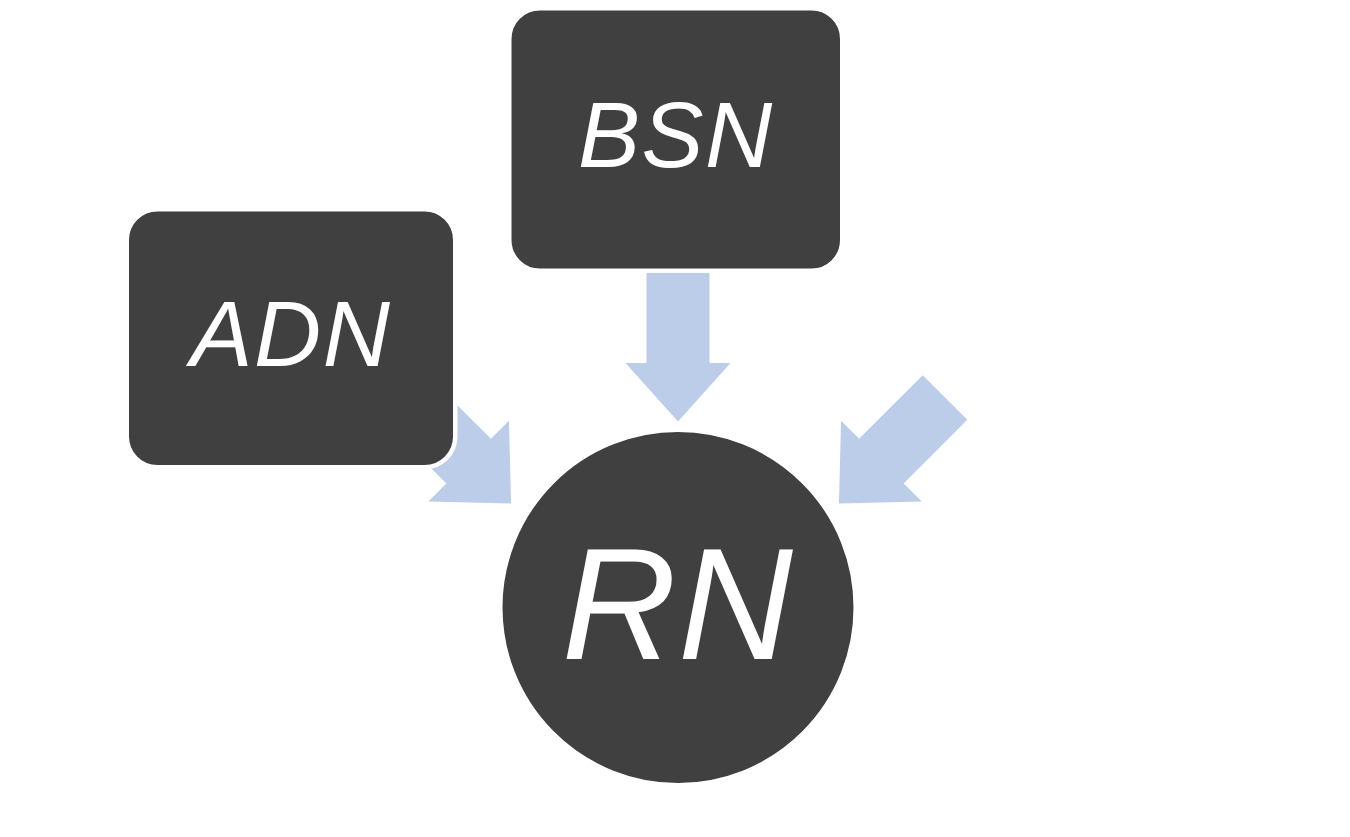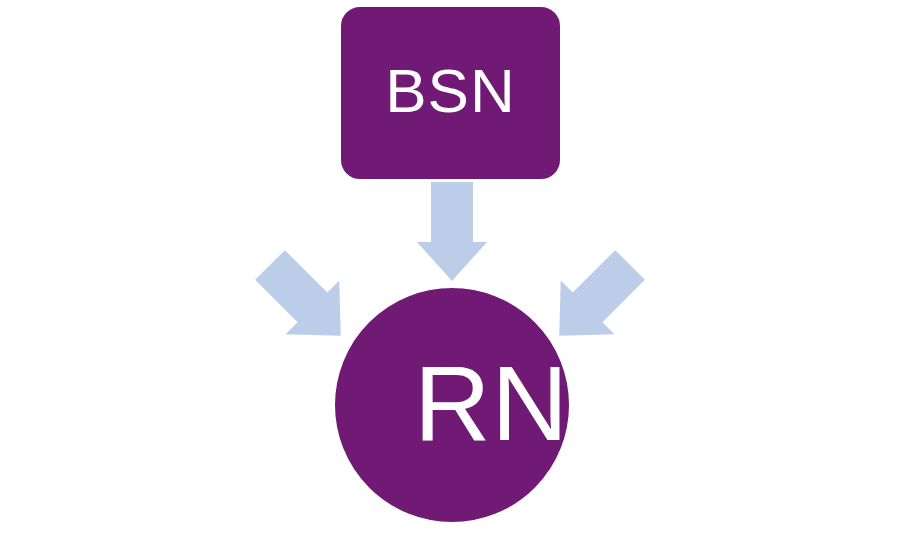--- a/index.html
+++ b/index.html
@@ -17,36 +17,36 @@
   }
   .arrow-layer {
     position: absolute;
     left: 0;
     top: 0;
     z-index: 0;
   }
   .node {
     position: absolute;
     box-sizing: border-box;
-    background: #701a75;
+    background: #404040;
     border: 3px solid #ffffff;
     color: #ffffff;
     display: flex;
     align-items: center;
     justify-content: center;
     z-index: 1;
+    font-style: italic;
   }
   .node.rect {
     border-radius: 22px;
     font-size: 62px;
   }
   .node.circle {
     border-radius: 50%;
     font-size: 106px;
-    justify-content: flex-end;
   }
   .node .label {
     letter-spacing: 1px;
     line-height: 1;
     transform: translateY(-2px);
   }
   #node-adn   { left: 83px;  top: 138px; width: 222px; height: 175px; }
   #node-bsn   { left: 338px; top: 4px;   width: 225px; height: 178px; }
   #node-msne  { left: 593px; top: 135px; width: 229px; height: 178px; }
   #node-rn    { left: 332px; top: 285px; width: 240px; height: 240px; }
@@ -58,20 +58,23 @@
 
   <svg class="arrow-layer" width="900" height="558" viewBox="0 0 900 558">
 
     <polygon points="431,175 473,175 473,242 487,242 452,281 417,242 431,242" fill="#bccde9"></polygon>
 
     <polygon points="0,-21 60,-21 60,-38 100,0 60,38 60,21 0,21" transform="translate(270,265) rotate(45)" fill="#bccde9"></polygon>
 
     <polygon points="0,-21 60,-21 60,-38 100,0 60,38 60,21 0,21" transform="translate(630,265) rotate(135)" fill="#bccde9"></polygon>
   </svg>
 
+  <div class="node rect" id="node-adn">
+    <span class="label">ADN</span>
+  </div>
 
   <div class="node rect" id="node-bsn">
     <span class="label">BSN</span>
   </div>
 
 
   <div class="node circle" id="node-rn">
     <span class="label">RN</span>
   </div>
 

